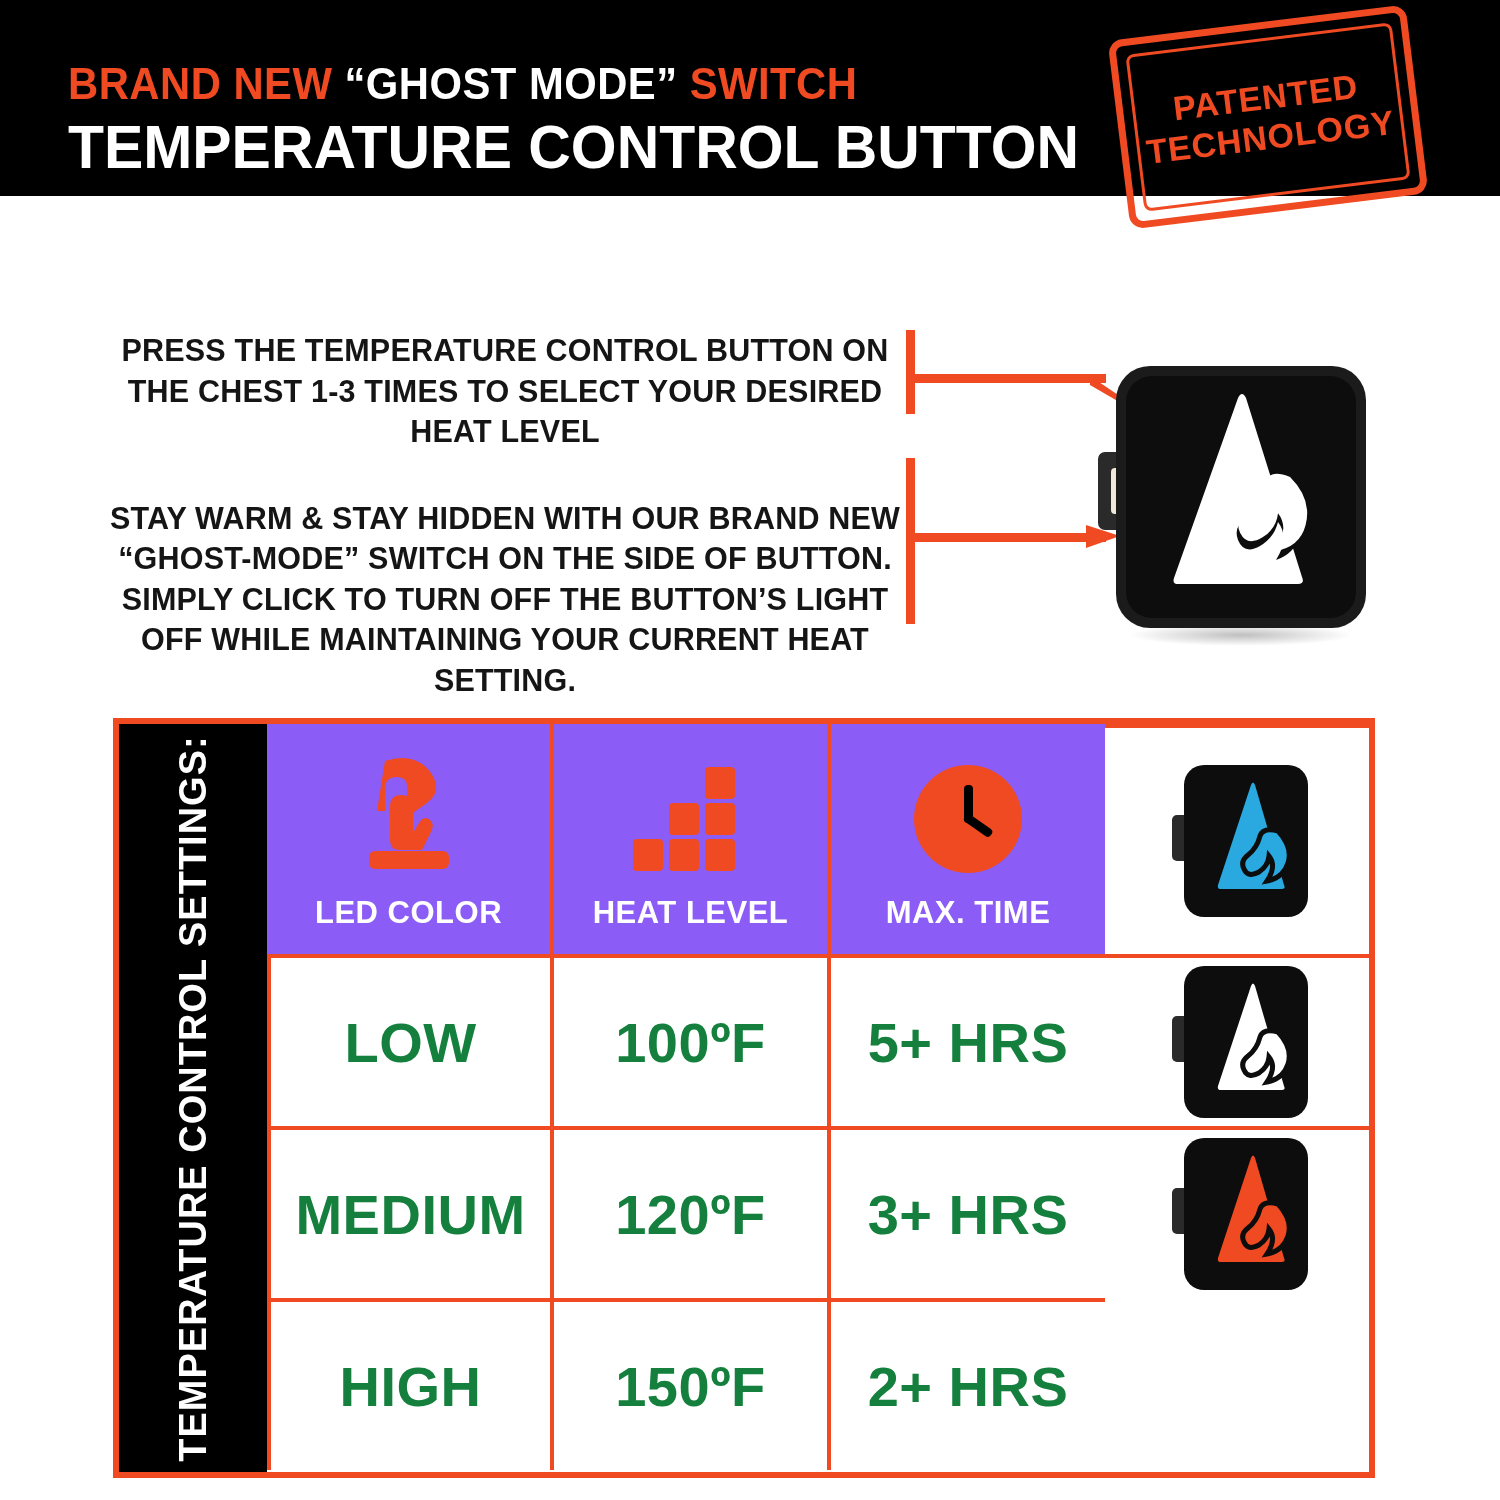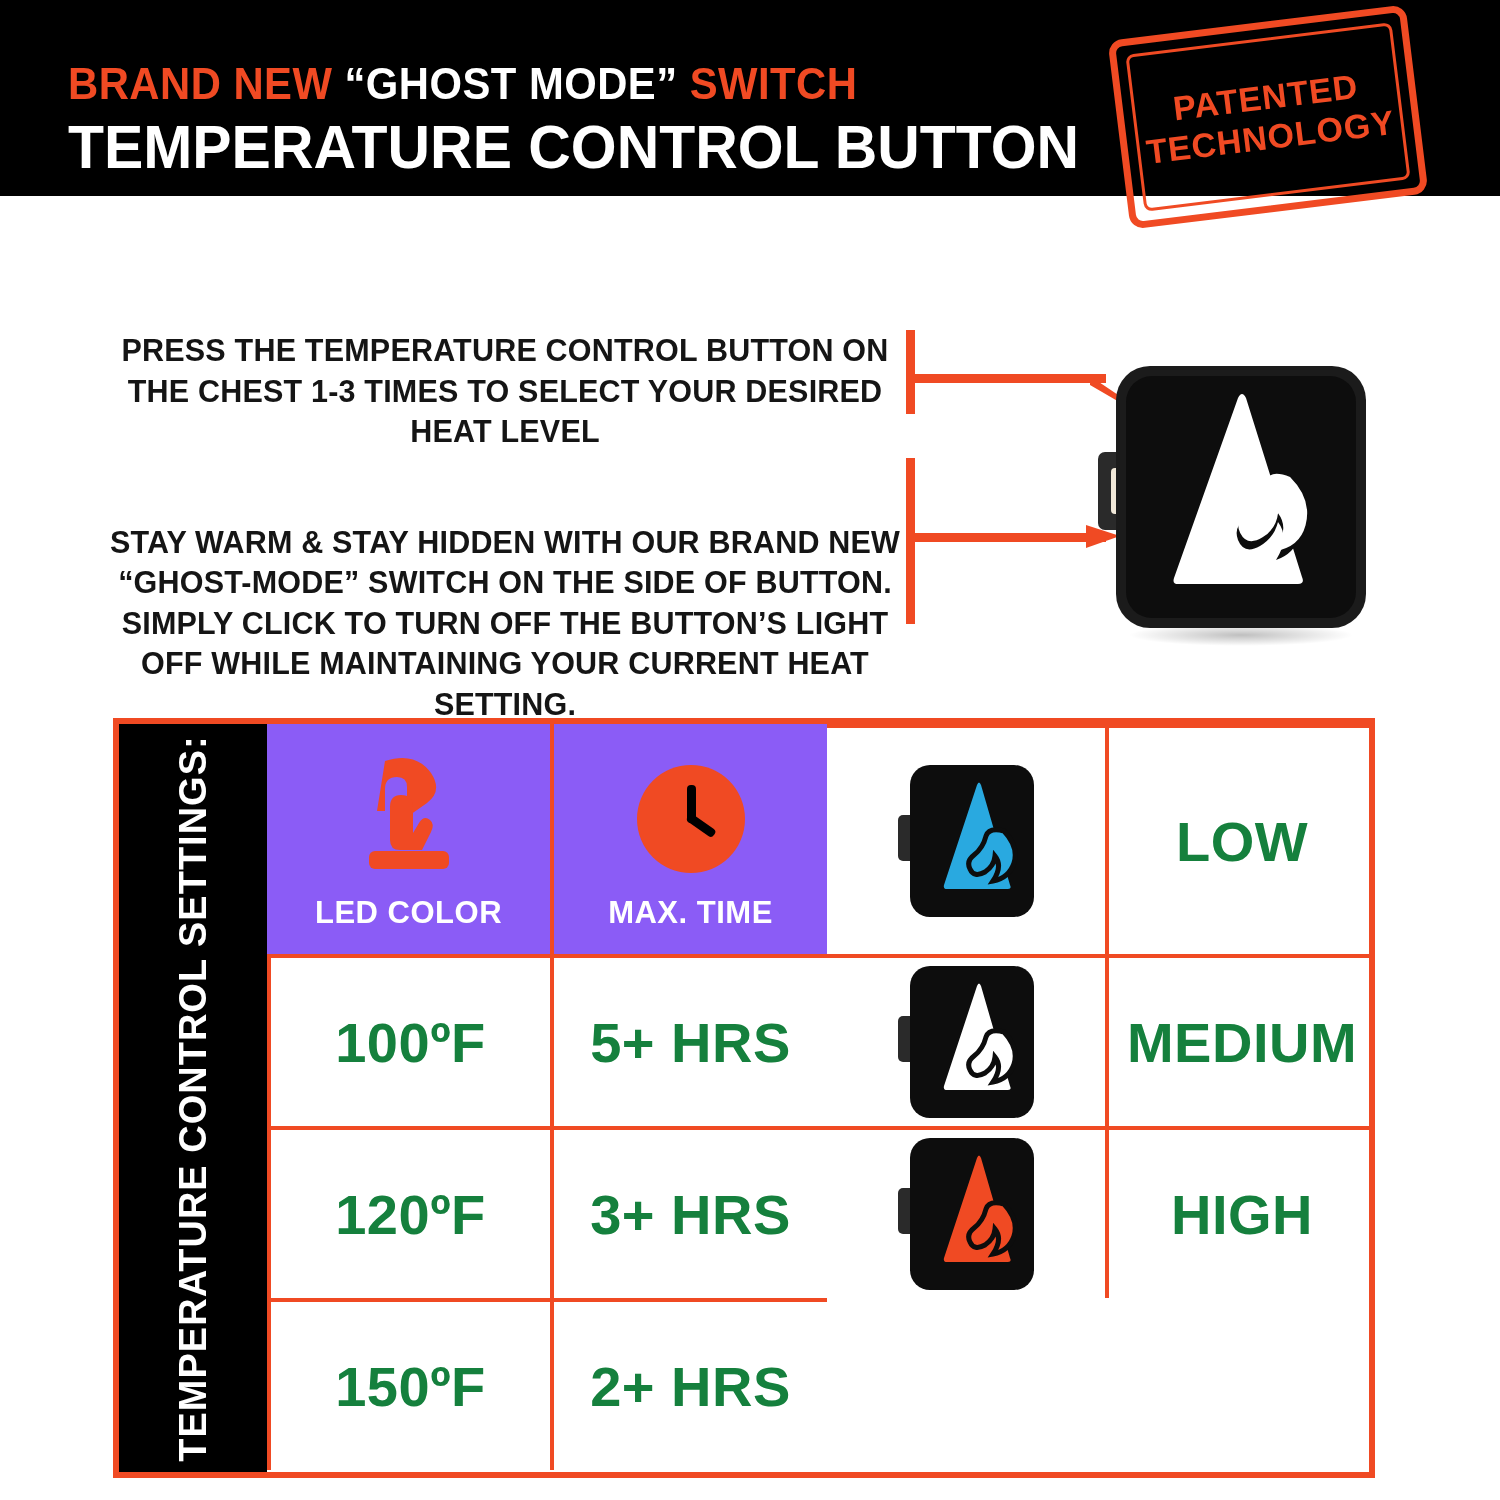--- a/index.html
+++ b/index.html
@@ -99,21 +99,21 @@
     text-align: center;
     color: #111111;
   }
   .instr-block {
     font-size: 30.5px;
     font-weight: bold;
     line-height: 1.33;
     letter-spacing: 0.2px;
     color: #151515;
   }
-  .instr-block.second { margin-top: 70px; }
+  .instr-block.second { margin-top: 46px; }
 
   
   .conn {
     position: absolute;
     background: #f04a23;
   }
   .v1 { left: 906px; top: 330px; width: 9px; height: 84px; }
   .h1 { left: 906px; top: 374px; width: 200px; height: 9px; }
   .v2 { left: 906px; top: 458px; width: 9px; height: 166px; }
   .h2 { left: 906px; top: 533px; width: 200px; height: 9px; }
@@ -334,20 +334,33 @@
       <div class="icon-area">
         <svg class="icon-led" viewBox="0 0 108 120">
           <path d="M30 6 q30 -10 46 12 q12 18 -4 30 l-20 14 l0 -30 q0 -10 -10 -10 q-12 0 -12 12 l0 22 l-8 0 z" fill="#f04a23"></path>
           <path d="M46 40 q12 0 12 12 l0 26 l6 -10 q5 -8 11 -3 q5 4 1 12 l-9 18 l-22 0 q-10 0 -10 -10 l0 -33 q0 -12 11 -12 z" fill="#f04a23"></path>
           <rect x="14" y="96" width="80" height="18" rx="6" fill="#f04a23"></rect>
         </svg>
       </div>
       <div class="hlabel">LED COLOR</div>
     </div>
 
+    <div class="cell hcell">
+      <div class="icon-area">
+        <svg class="icon-bars" viewBox="0 0 120 112">
+          <rect x="2" y="76" width="30" height="32" rx="4" fill="#f04a23"></rect>
+          <rect x="38" y="76" width="30" height="32" rx="4" fill="#f04a23"></rect>
+          <rect x="74" y="76" width="30" height="32" rx="4" fill="#f04a23"></rect>
+          <rect x="38" y="40" width="30" height="32" rx="4" fill="#f04a23"></rect>
+          <rect x="74" y="40" width="30" height="32" rx="4" fill="#f04a23"></rect>
+          <rect x="74" y="4" width="30" height="32" rx="4" fill="#f04a23"></rect>
+        </svg>
+      </div>
+      <div class="hlabel">HEAT LEVEL</div>
+    </div>
 
 
     <div class="cell hcell">
       <div class="icon-area">
         <svg class="icon-clock" viewBox="0 0 112 112">
           <circle cx="56" cy="56" r="54" fill="#f04a23"></circle>
           <rect x="52" y="22" width="9" height="38" rx="4" fill="#000000"></rect>
           <rect x="52" y="52" width="9" height="32" rx="4" fill="#000000" transform="rotate(-55 56 56)"></rect>
         </svg>
       </div>

